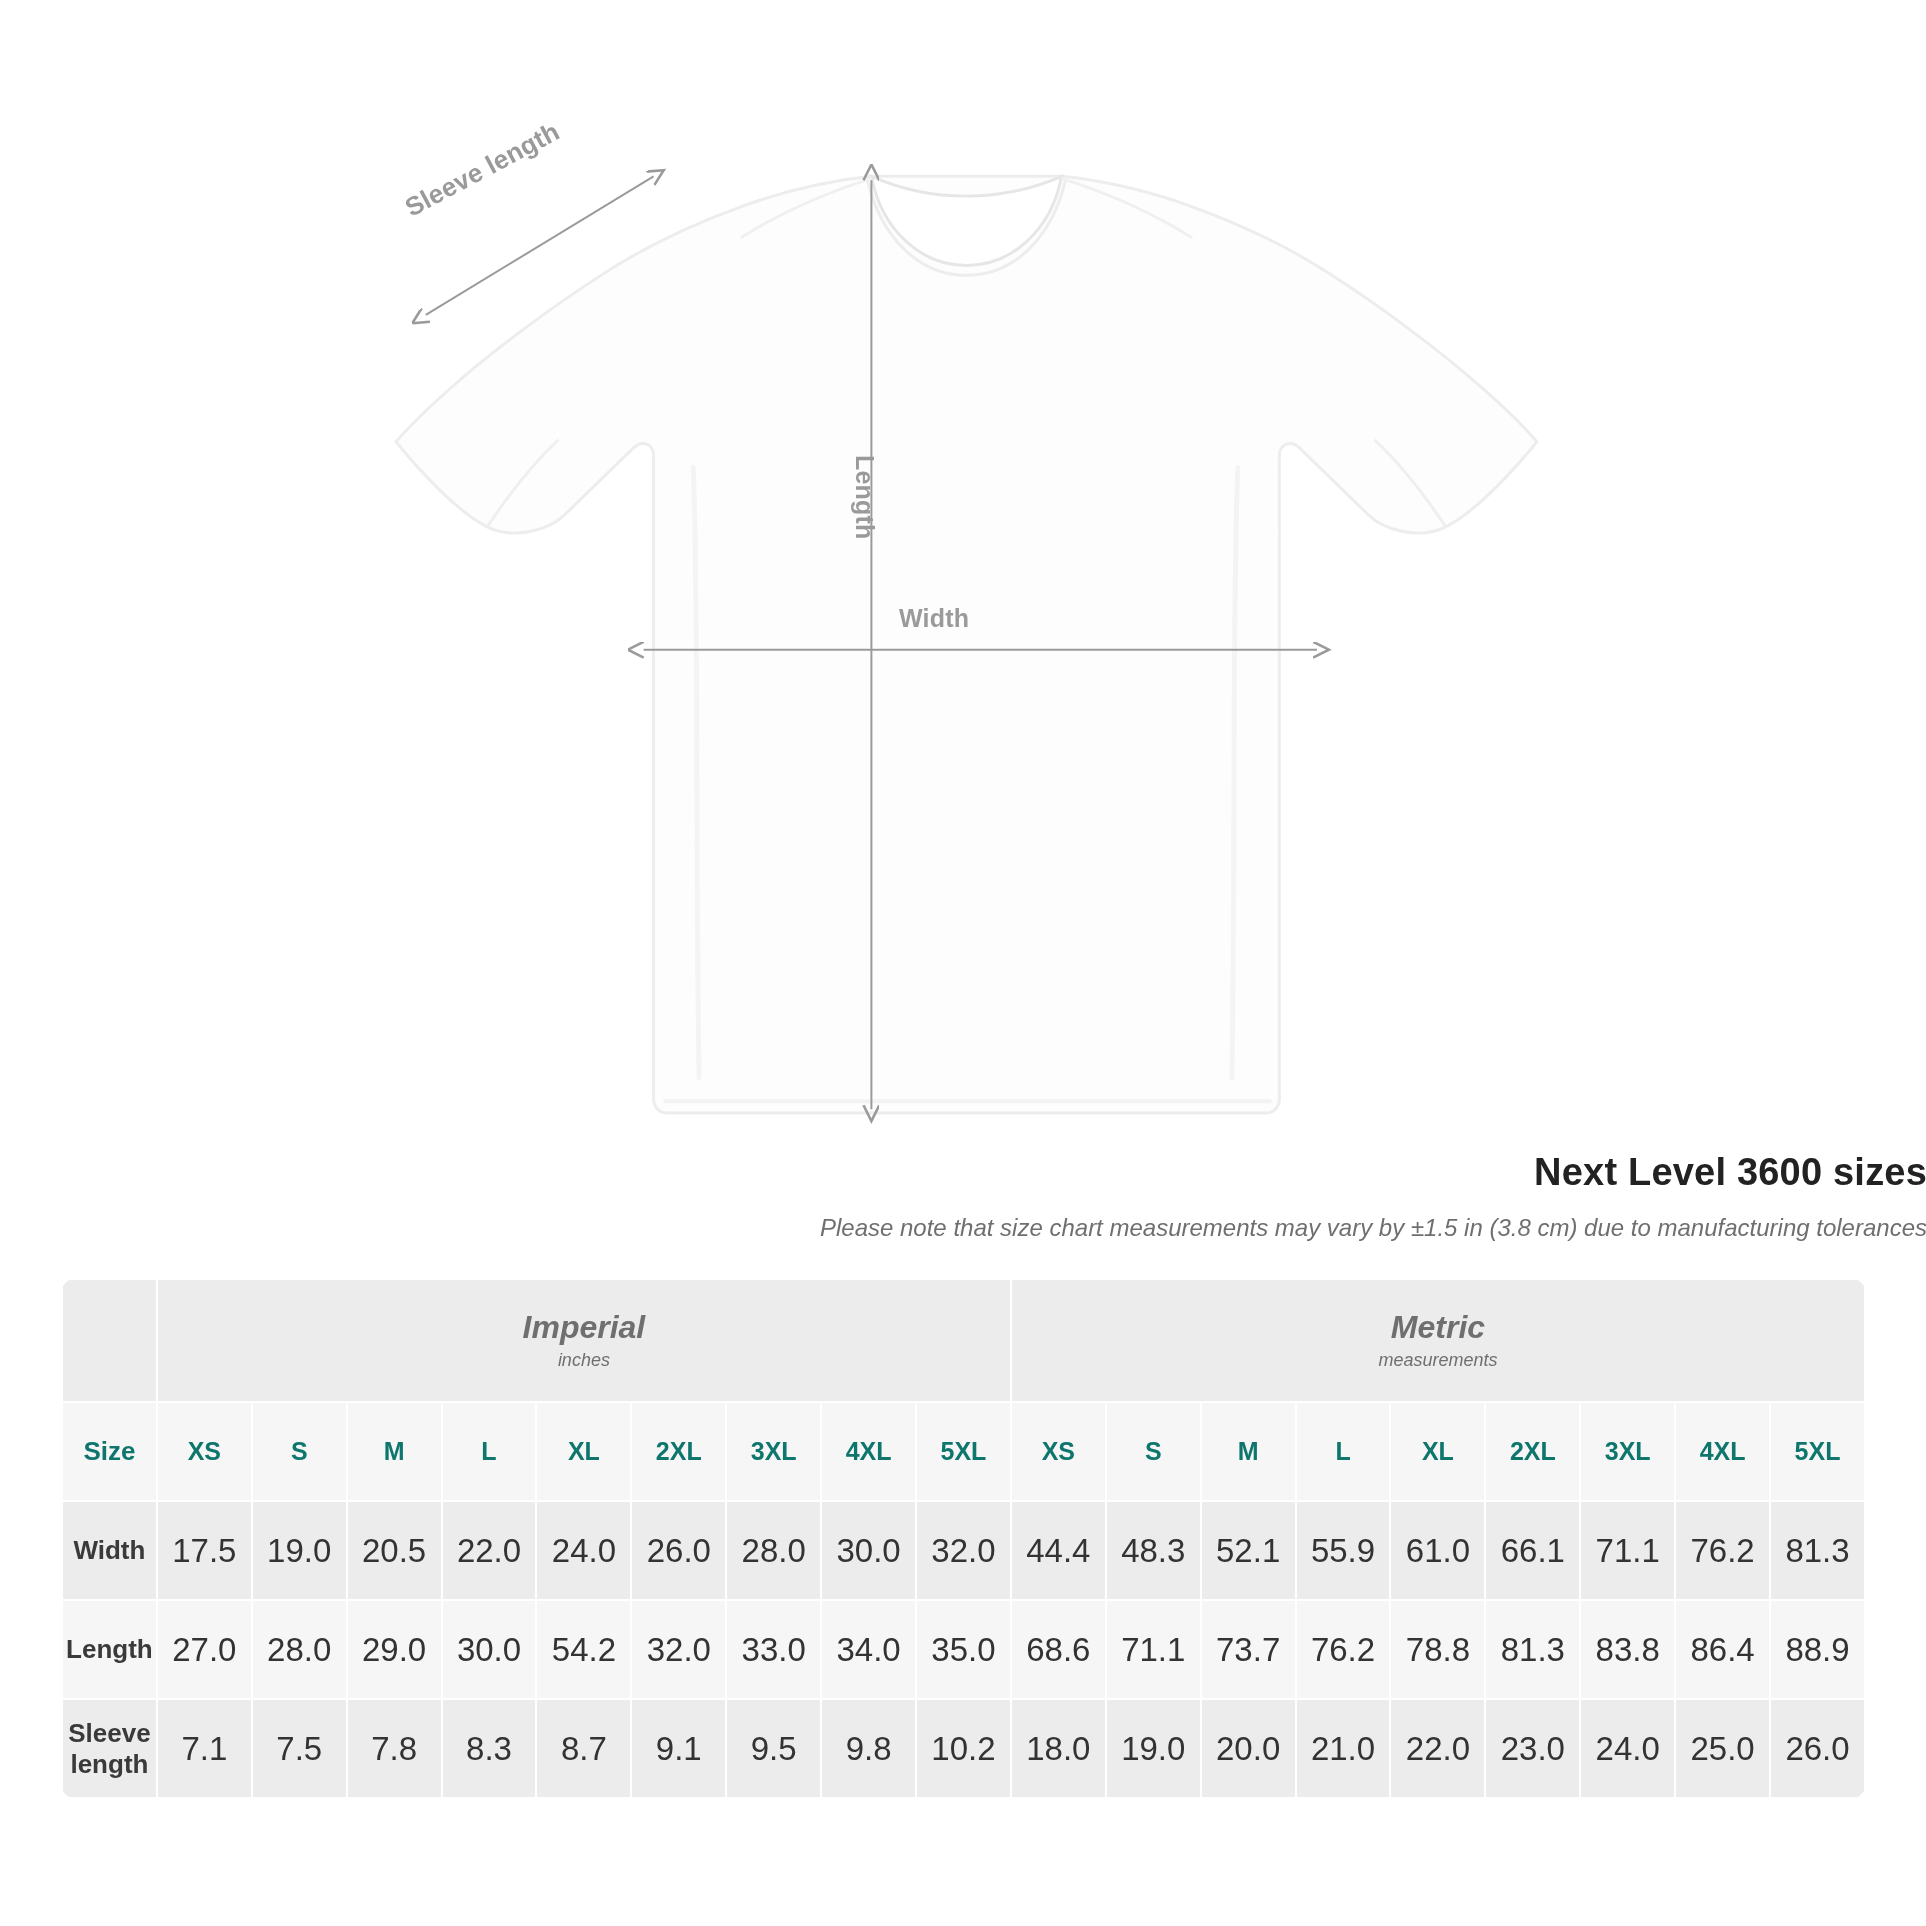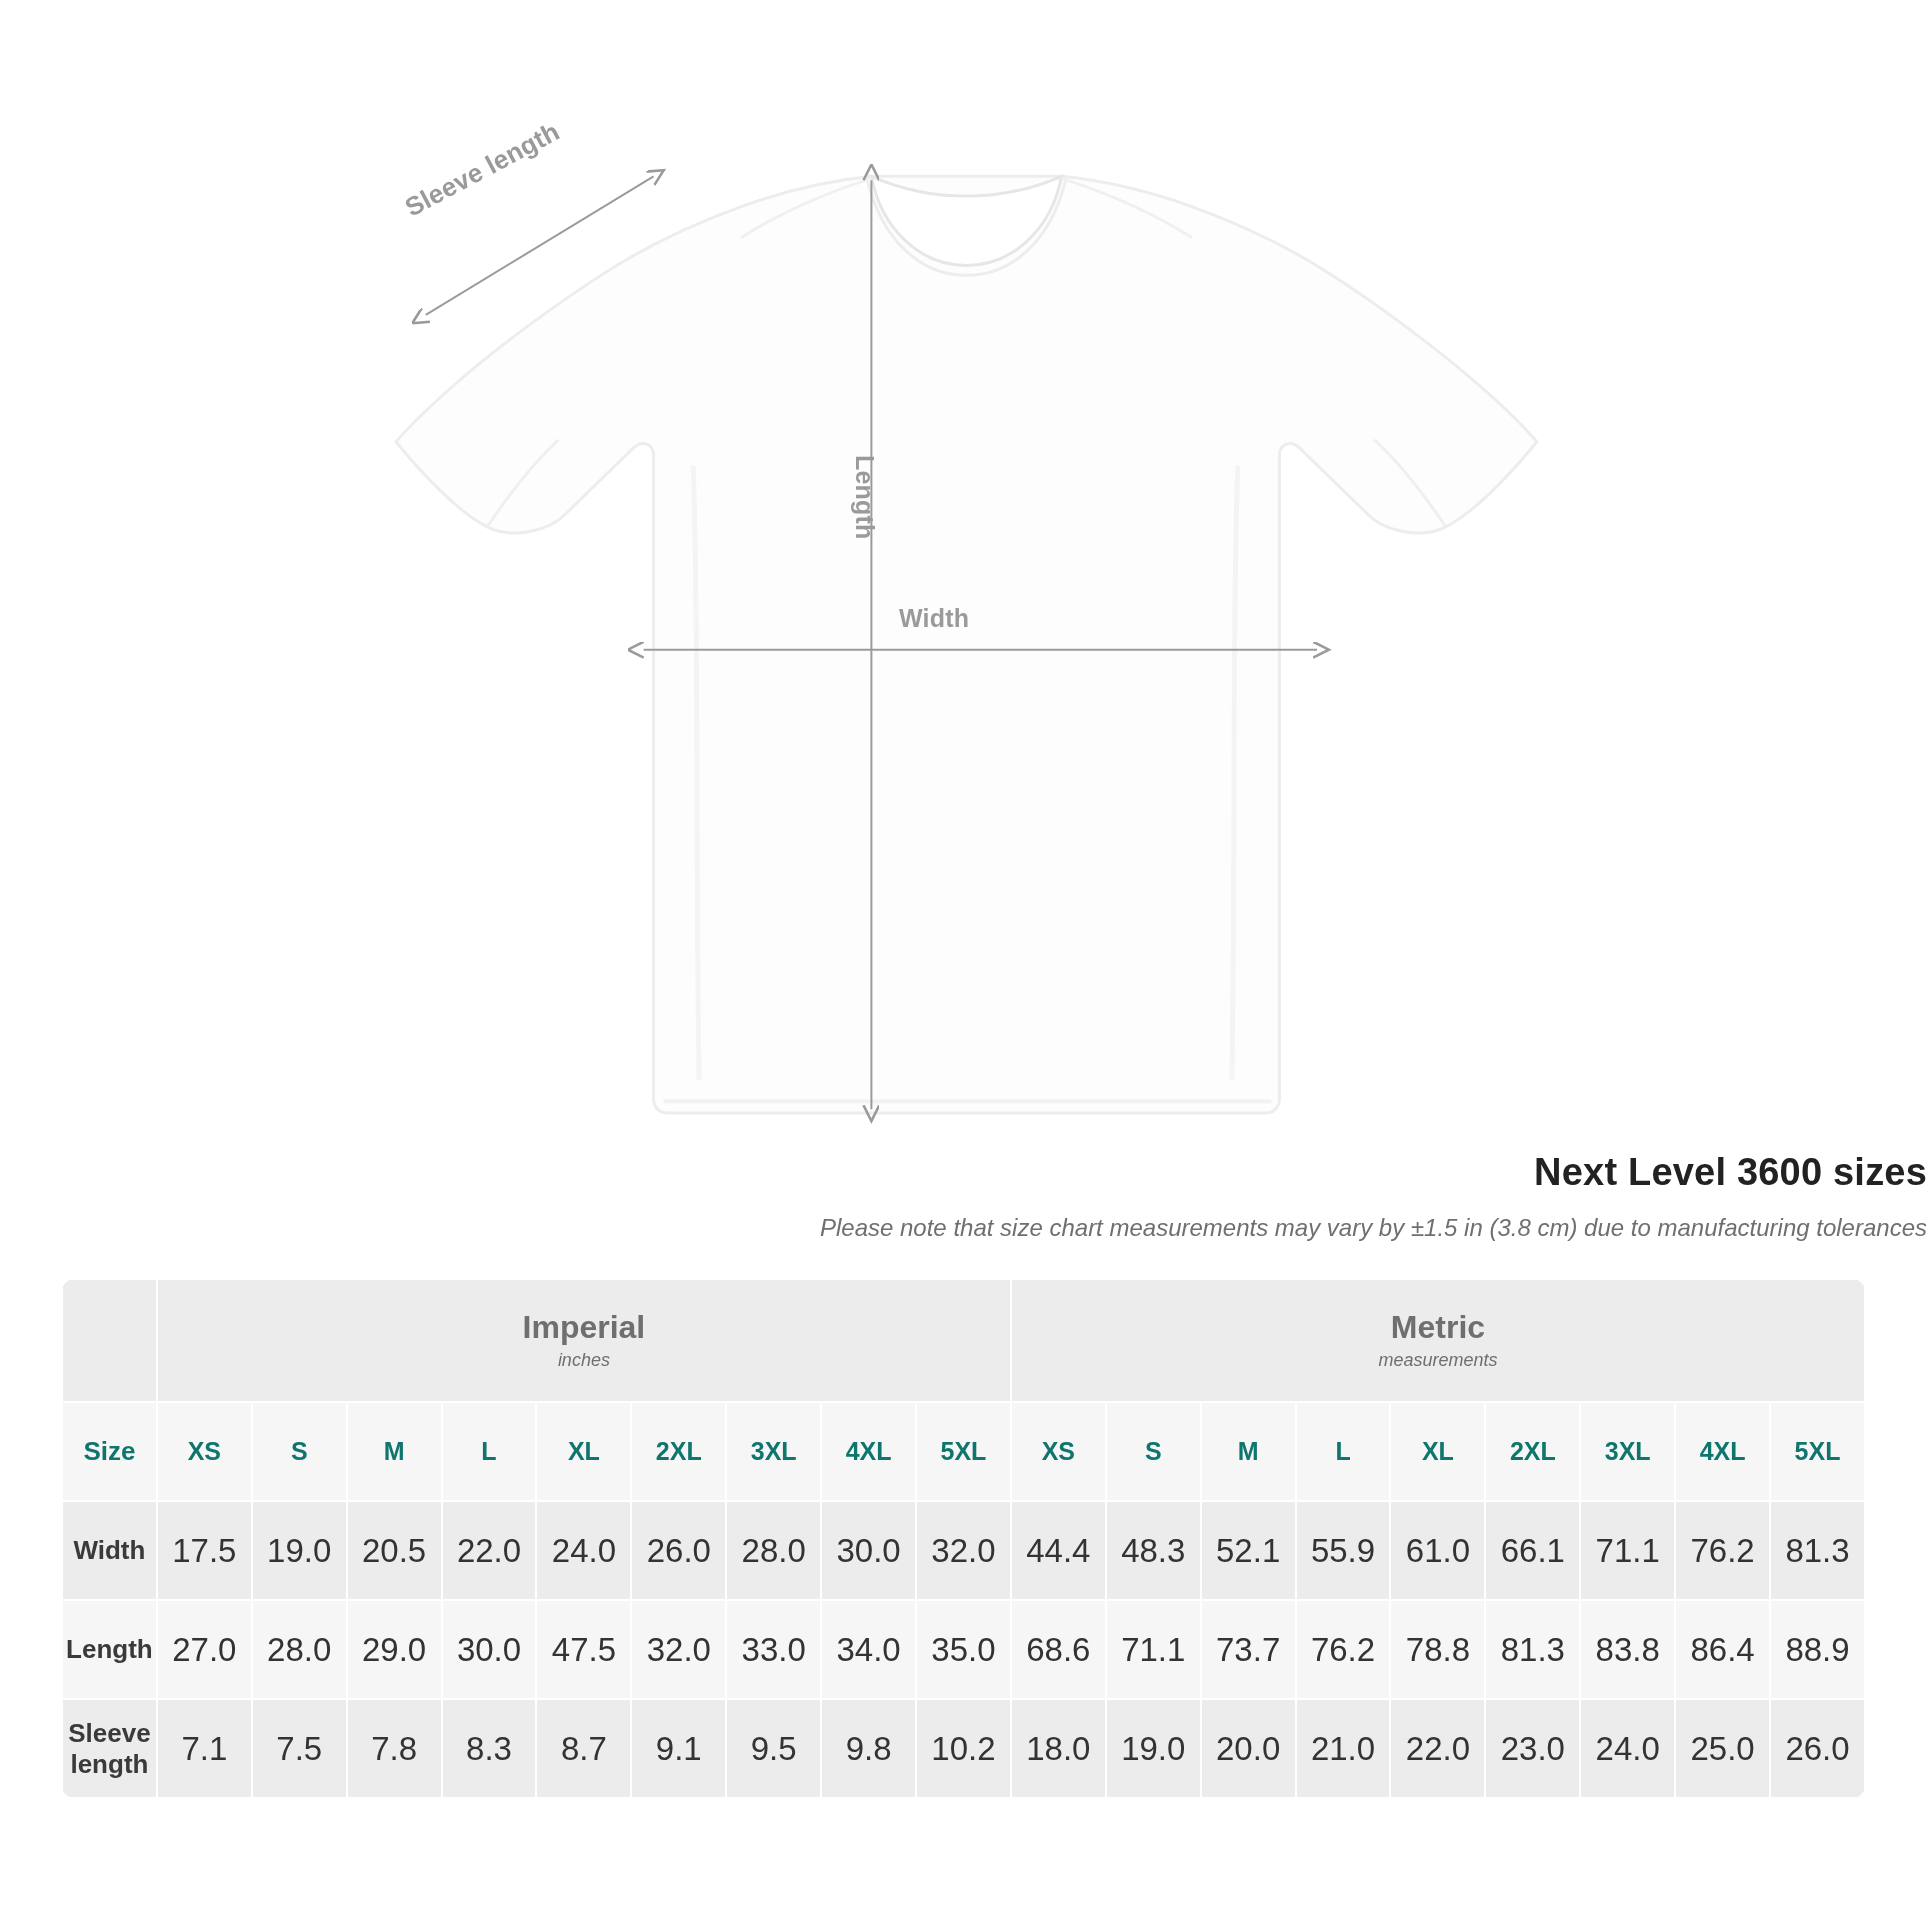--- a/index.html
+++ b/index.html
@@ -98,20 +98,21 @@
   }
 
   .unit-head {
     background: #ececec;
     height: 119px;
     color: #6f6f6f;
   }
   .unit-head .unit-name {
     font-size: 32px;
     font-weight: bold;
+    font-style: italic;
     color: #6f6f6f;
     line-height: 1.25;
   }
   .unit-head .unit-sub {
     font-size: 18px;
     font-style: italic;
     color: #6f6f6f;
     line-height: 1.5;
   }
 
@@ -286,21 +287,21 @@
           <td>76.2</td>
           <td>81.3</td>
         </tr>
 
         <tr class="row-body plain">
           <td class="rowhead">Length</td>
           <td>27.0</td>
           <td>28.0</td>
           <td>29.0</td>
           <td>30.0</td>
-          <td>47.5</td>
+          <td>54.2</td>
           <td>32.0</td>
           <td>33.0</td>
           <td>34.0</td>
           <td>35.0</td>
           <td>68.6</td>
           <td>71.1</td>
           <td>73.7</td>
           <td>76.2</td>
           <td>78.8</td>
           <td>81.3</td>

